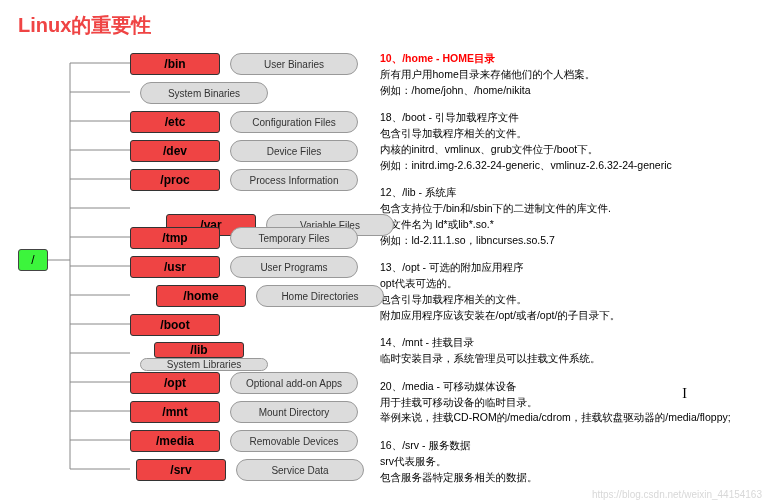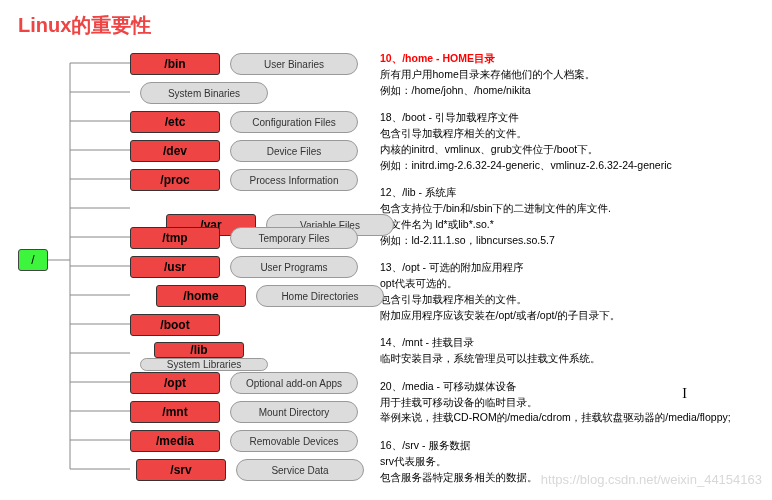--- a/index.html
+++ b/index.html
@@ -87,22 +87,22 @@
     font-size: 10.5px;
     line-height: 1.5;
     color: #000;
     padding-top: 2px;
   }
   .block { margin-bottom: 12px; }
   .red { color: #ff0000; font-weight: bold; }
   .watermark {
     position: absolute;
     right: 10px;
-    bottom: 13px;
-    font-size: 13px;
+    bottom: 0;
+    font-size: 10px;
     color: #d8d8d8;
   }
   .cursor {
     position: absolute;
     right: 85px;
     bottom: 98px;
     font-size: 14px;
     color: #000;
     font-family: serif;
   }

